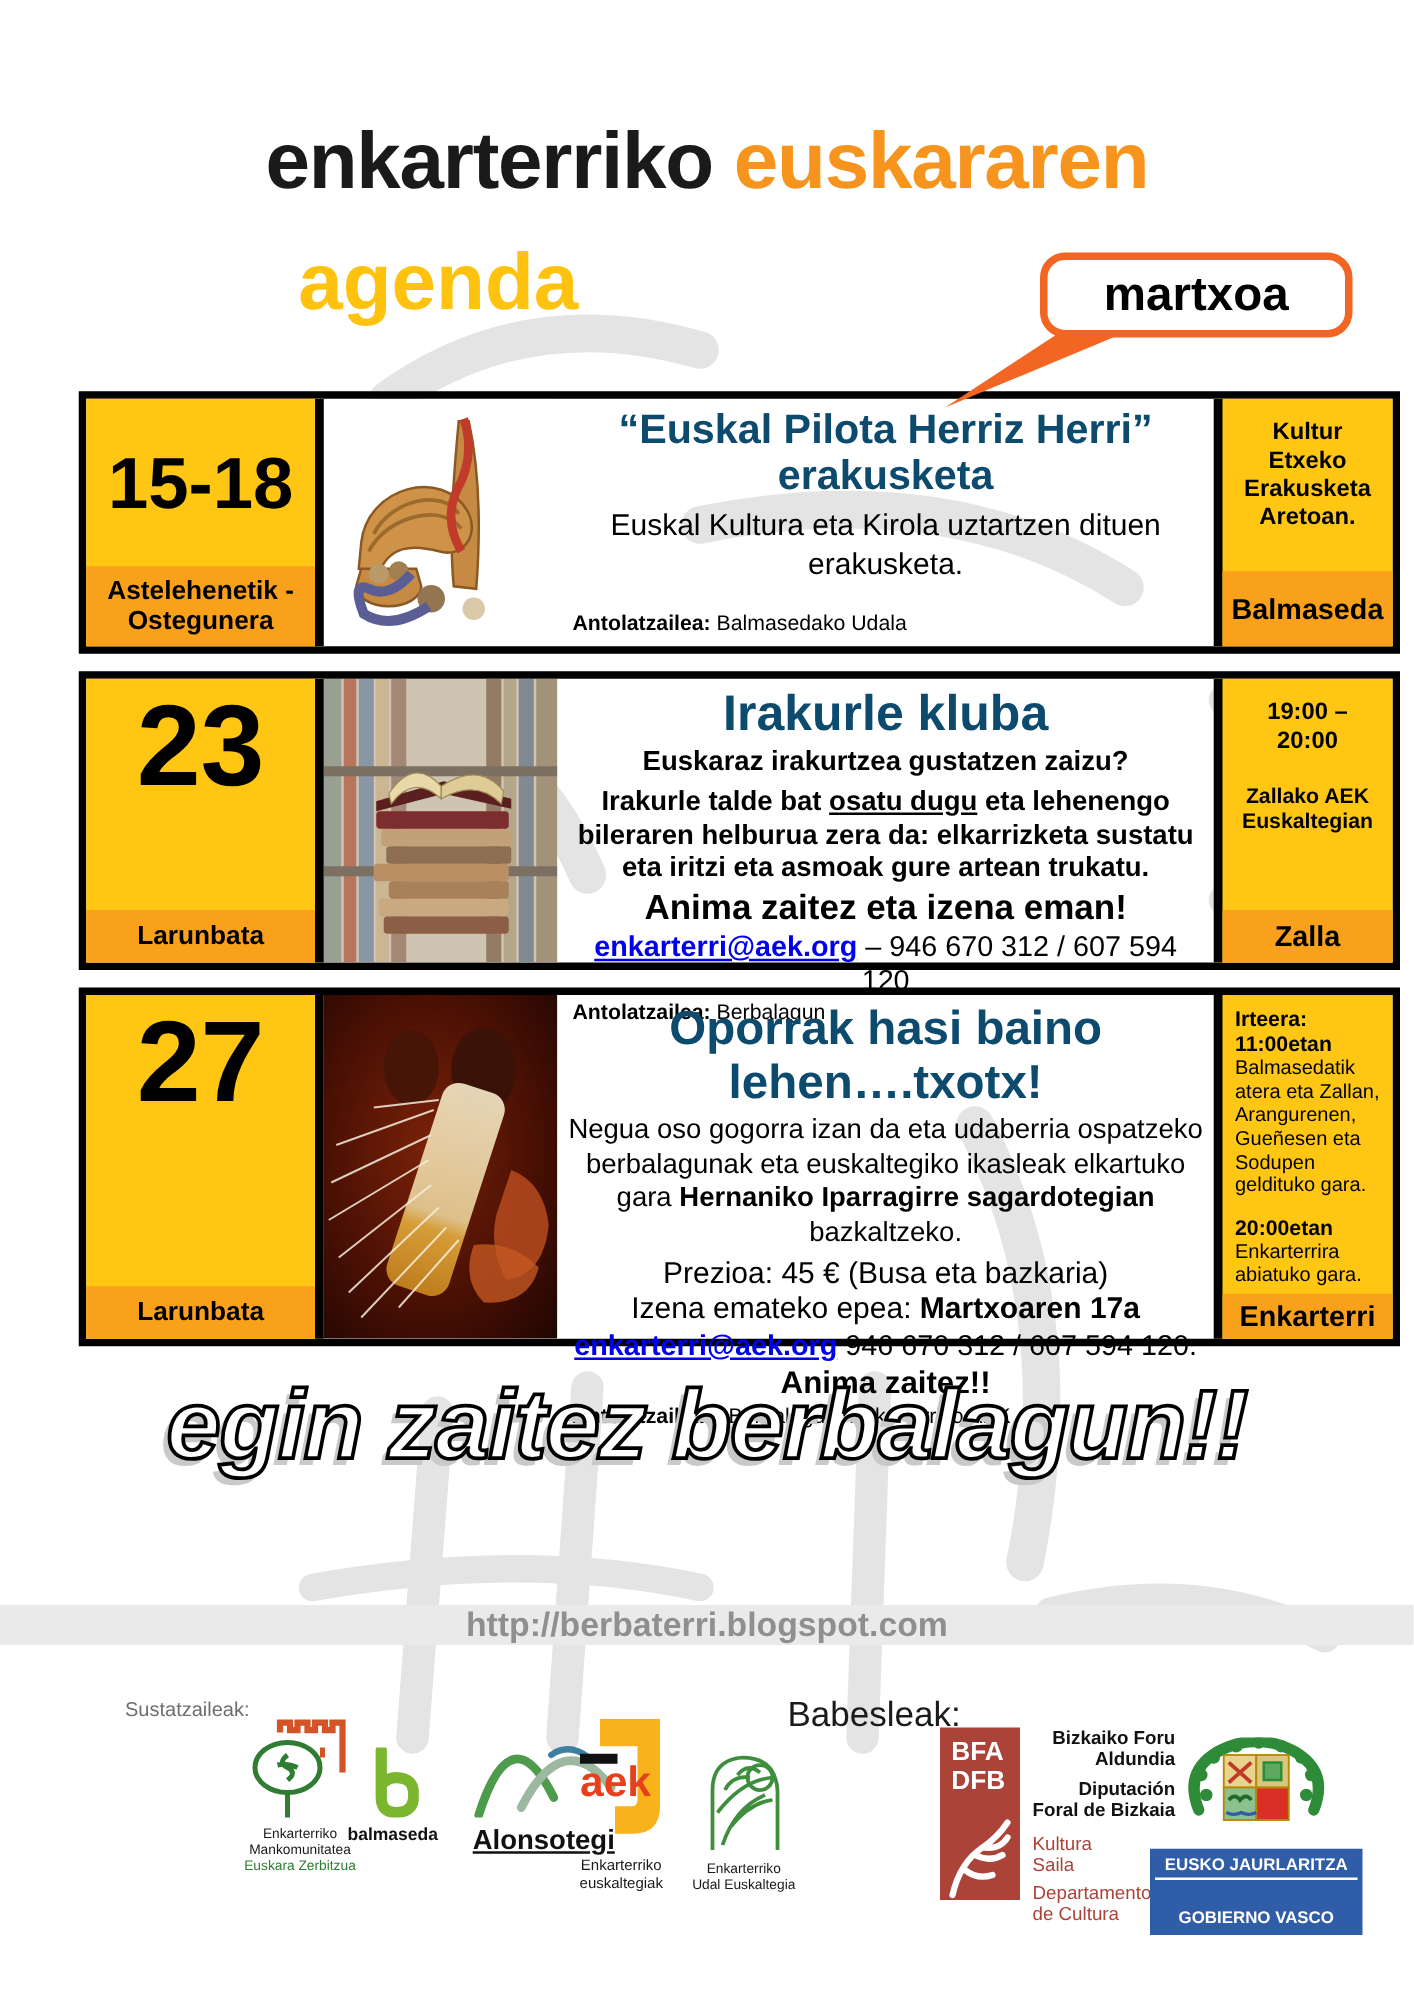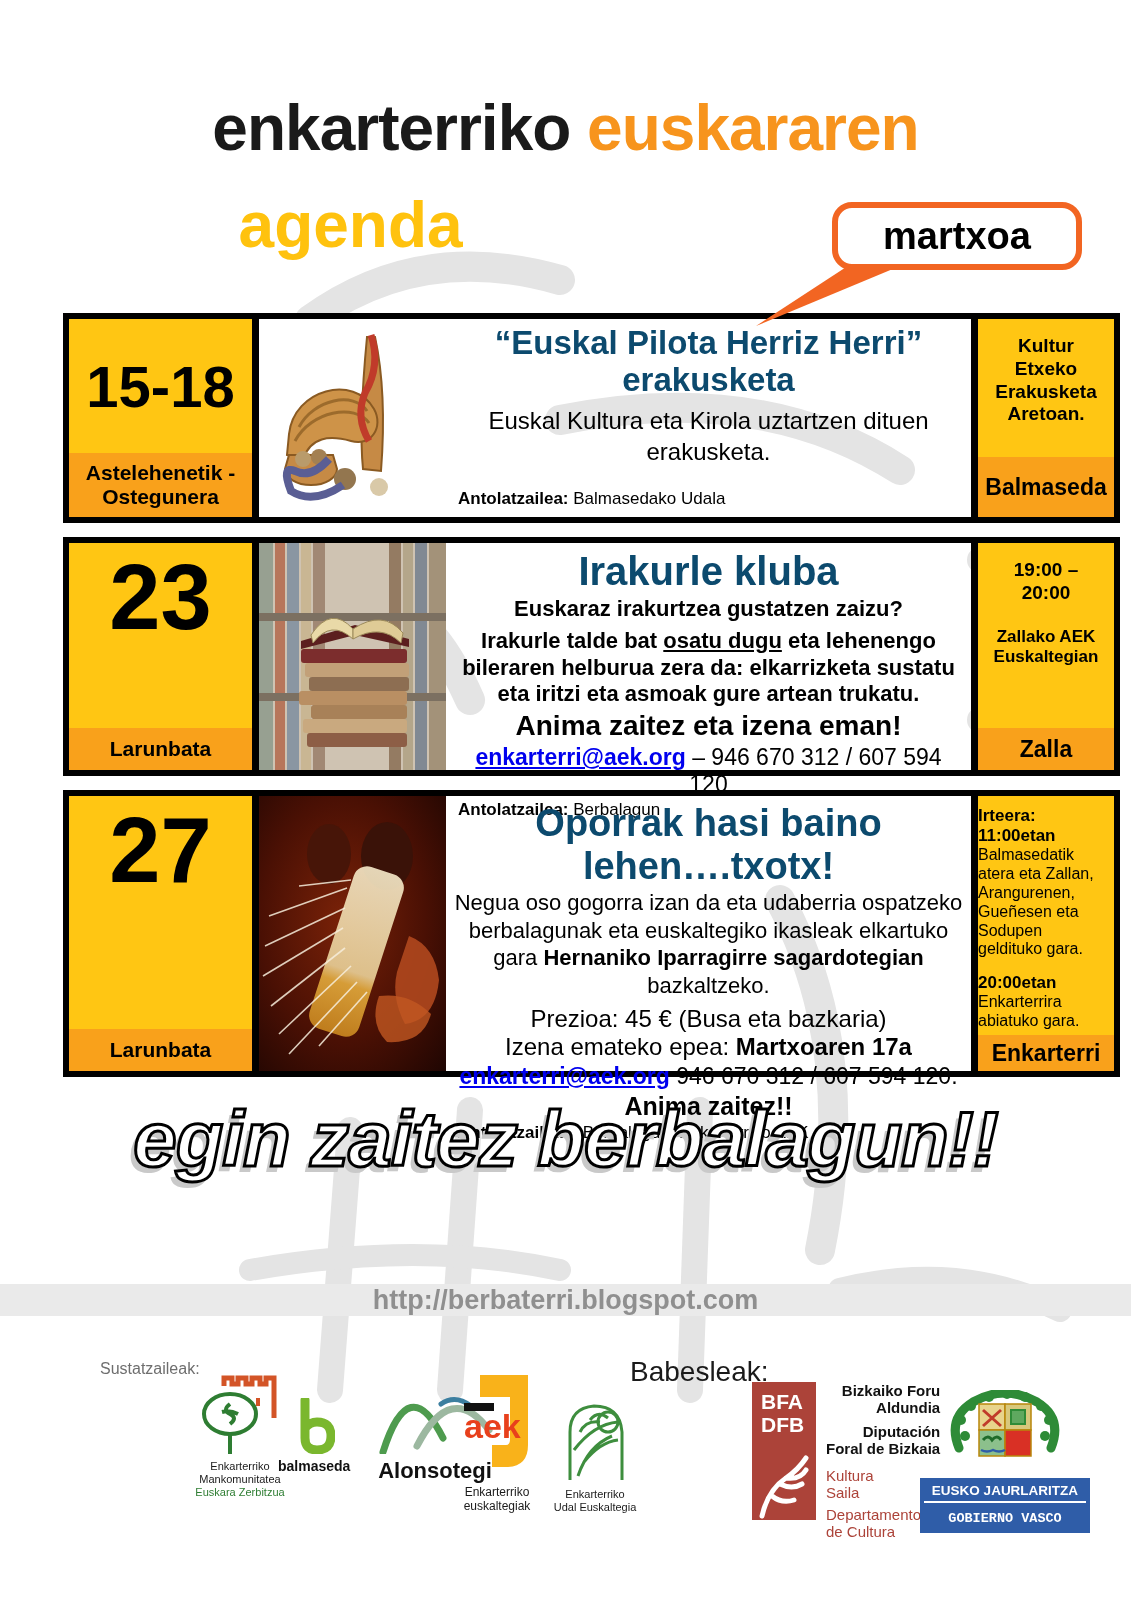--- a/index.html
+++ b/index.html
@@ -51,53 +51,53 @@
   .ev-deadline{font-size:24px;}
   .email{color:#0000EE;font-weight:bold;text-decoration:underline;}
   .u{text-decoration:underline;}
   .bold{font-weight:bold;}
   .organizer{margin-top:auto;text-align:left;font-size:17px;padding:2px 0 4px 4px;}
   .organizer .lbl{font-weight:bold;}
   .right-col{width:136px;flex:0 0 136px;border-left:7px solid #000;background:#FFC613;
              display:flex;flex-direction:column;}
   .right-main{flex:1;padding:16px 8px 6px;font-weight:bold;font-size:19px;
               text-align:center;line-height:1.2;}
-  .right-main.left{text-align:left;font-size:16px;font-weight:normal;padding:10px 6px 4px 0;line-height:1.18;}
+  .right-main.left{text-align:left;font-size:16px;font-weight:normal;padding:10px 6px 4px 10px;line-height:1.18;}
   .right-main .rt-b{font-weight:bold;font-size:17px;}
   .right-band{background:#F9A11B;display:flex;align-items:center;justify-content:center;
               font-weight:bold;font-size:23px;}
   .b1 .right-band{height:60px;} .b2 .right-band,.b3 .right-band{height:42px;}
   .time-top{margin-bottom:22px;} .gap14{height:14px;}
 
   
   .slogan{position:absolute;top:1094px;left:0;width:100%;text-align:center;
           font-size:78px;font-weight:bold;font-style:italic;color:#ffffff;
           -webkit-text-stroke:3px #000;letter-spacing:-1px;
           text-shadow:-5px 6px 0 #c9c9c9;}
   .url-band{position:absolute;top:1284px;left:0;width:100%;height:32px;background:#EAEAEA;}
   .url{position:absolute;top:1285px;left:0;width:100%;text-align:center;
        font-weight:bold;font-size:27px;color:#8F8F8F;}
   .sus-label{position:absolute;left:100px;top:1360px;font-size:16px;color:#6e6e6e;}
   .bab-label{position:absolute;left:630px;top:1356px;font-size:28px;color:#1a1a1a;}
   .logo{position:absolute;text-align:center;}
   .logo .cap{font-size:11px;color:#1a1a1a;line-height:1.2;}
   .cap-green{color:#2e7d32;}
   .l-balm-word{font-weight:bold;font-size:14px;color:#111;}
-  .l-alons-word{font-weight:bold;font-size:22px;color:#111;letter-spacing:0;}
+  .l-alons-word{font-weight:bold;font-size:22px;color:#111;letter-spacing:0;text-decoration:underline;}
   .aek-word{position:absolute;left:2px;top:34px;color:#E8401C;font-weight:bold;font-size:34px;line-height:1;}
   .bfa-wrap{position:absolute;left:752px;top:1382px;display:flex;}
   .bfa-box{width:64px;height:138px;background:#AC4339;color:#fff;font-weight:bold;
            font-size:21px;line-height:1.1;padding:8px 0 0 9px;box-sizing:border-box;position:relative;}
   .bfa-text{margin-left:10px;font-size:15px;line-height:1.15;}
   .bfa-text .blk{font-weight:bold;color:#111;text-align:right;}
   .bfa-text .red{color:#AC4339;margin-top:10px;}
   .ej-wrap{position:absolute;left:920px;top:1390px;width:170px;text-align:center;}
   .ej-band{background:#2F5DA8;color:#fff;font-weight:bold;font-size:13.5px;
            padding:3px 4px;line-height:1.5;margin-top:-8px;position:relative;z-index:1;}
-  .ej-band .row2{border-top:2px solid #fff;padding-top:6px;font-family:Liberation Mono, monospace;}
+  .ej-band .row2{border-top:2px solid #fff;padding-top:20px;}
 </style>
 </head>
 <body>
 
 <div class="poster">
 
   <svg class="wm" width="1131" height="1600" viewBox="0 0 1131 1600">
     <g fill="none" stroke="#E4E4E4" stroke-width="30" stroke-linecap="round">
       <path d="M310,320 Q420,240 560,280"></path>
       <path d="M300,700 Q390,520 470,700"></path>

